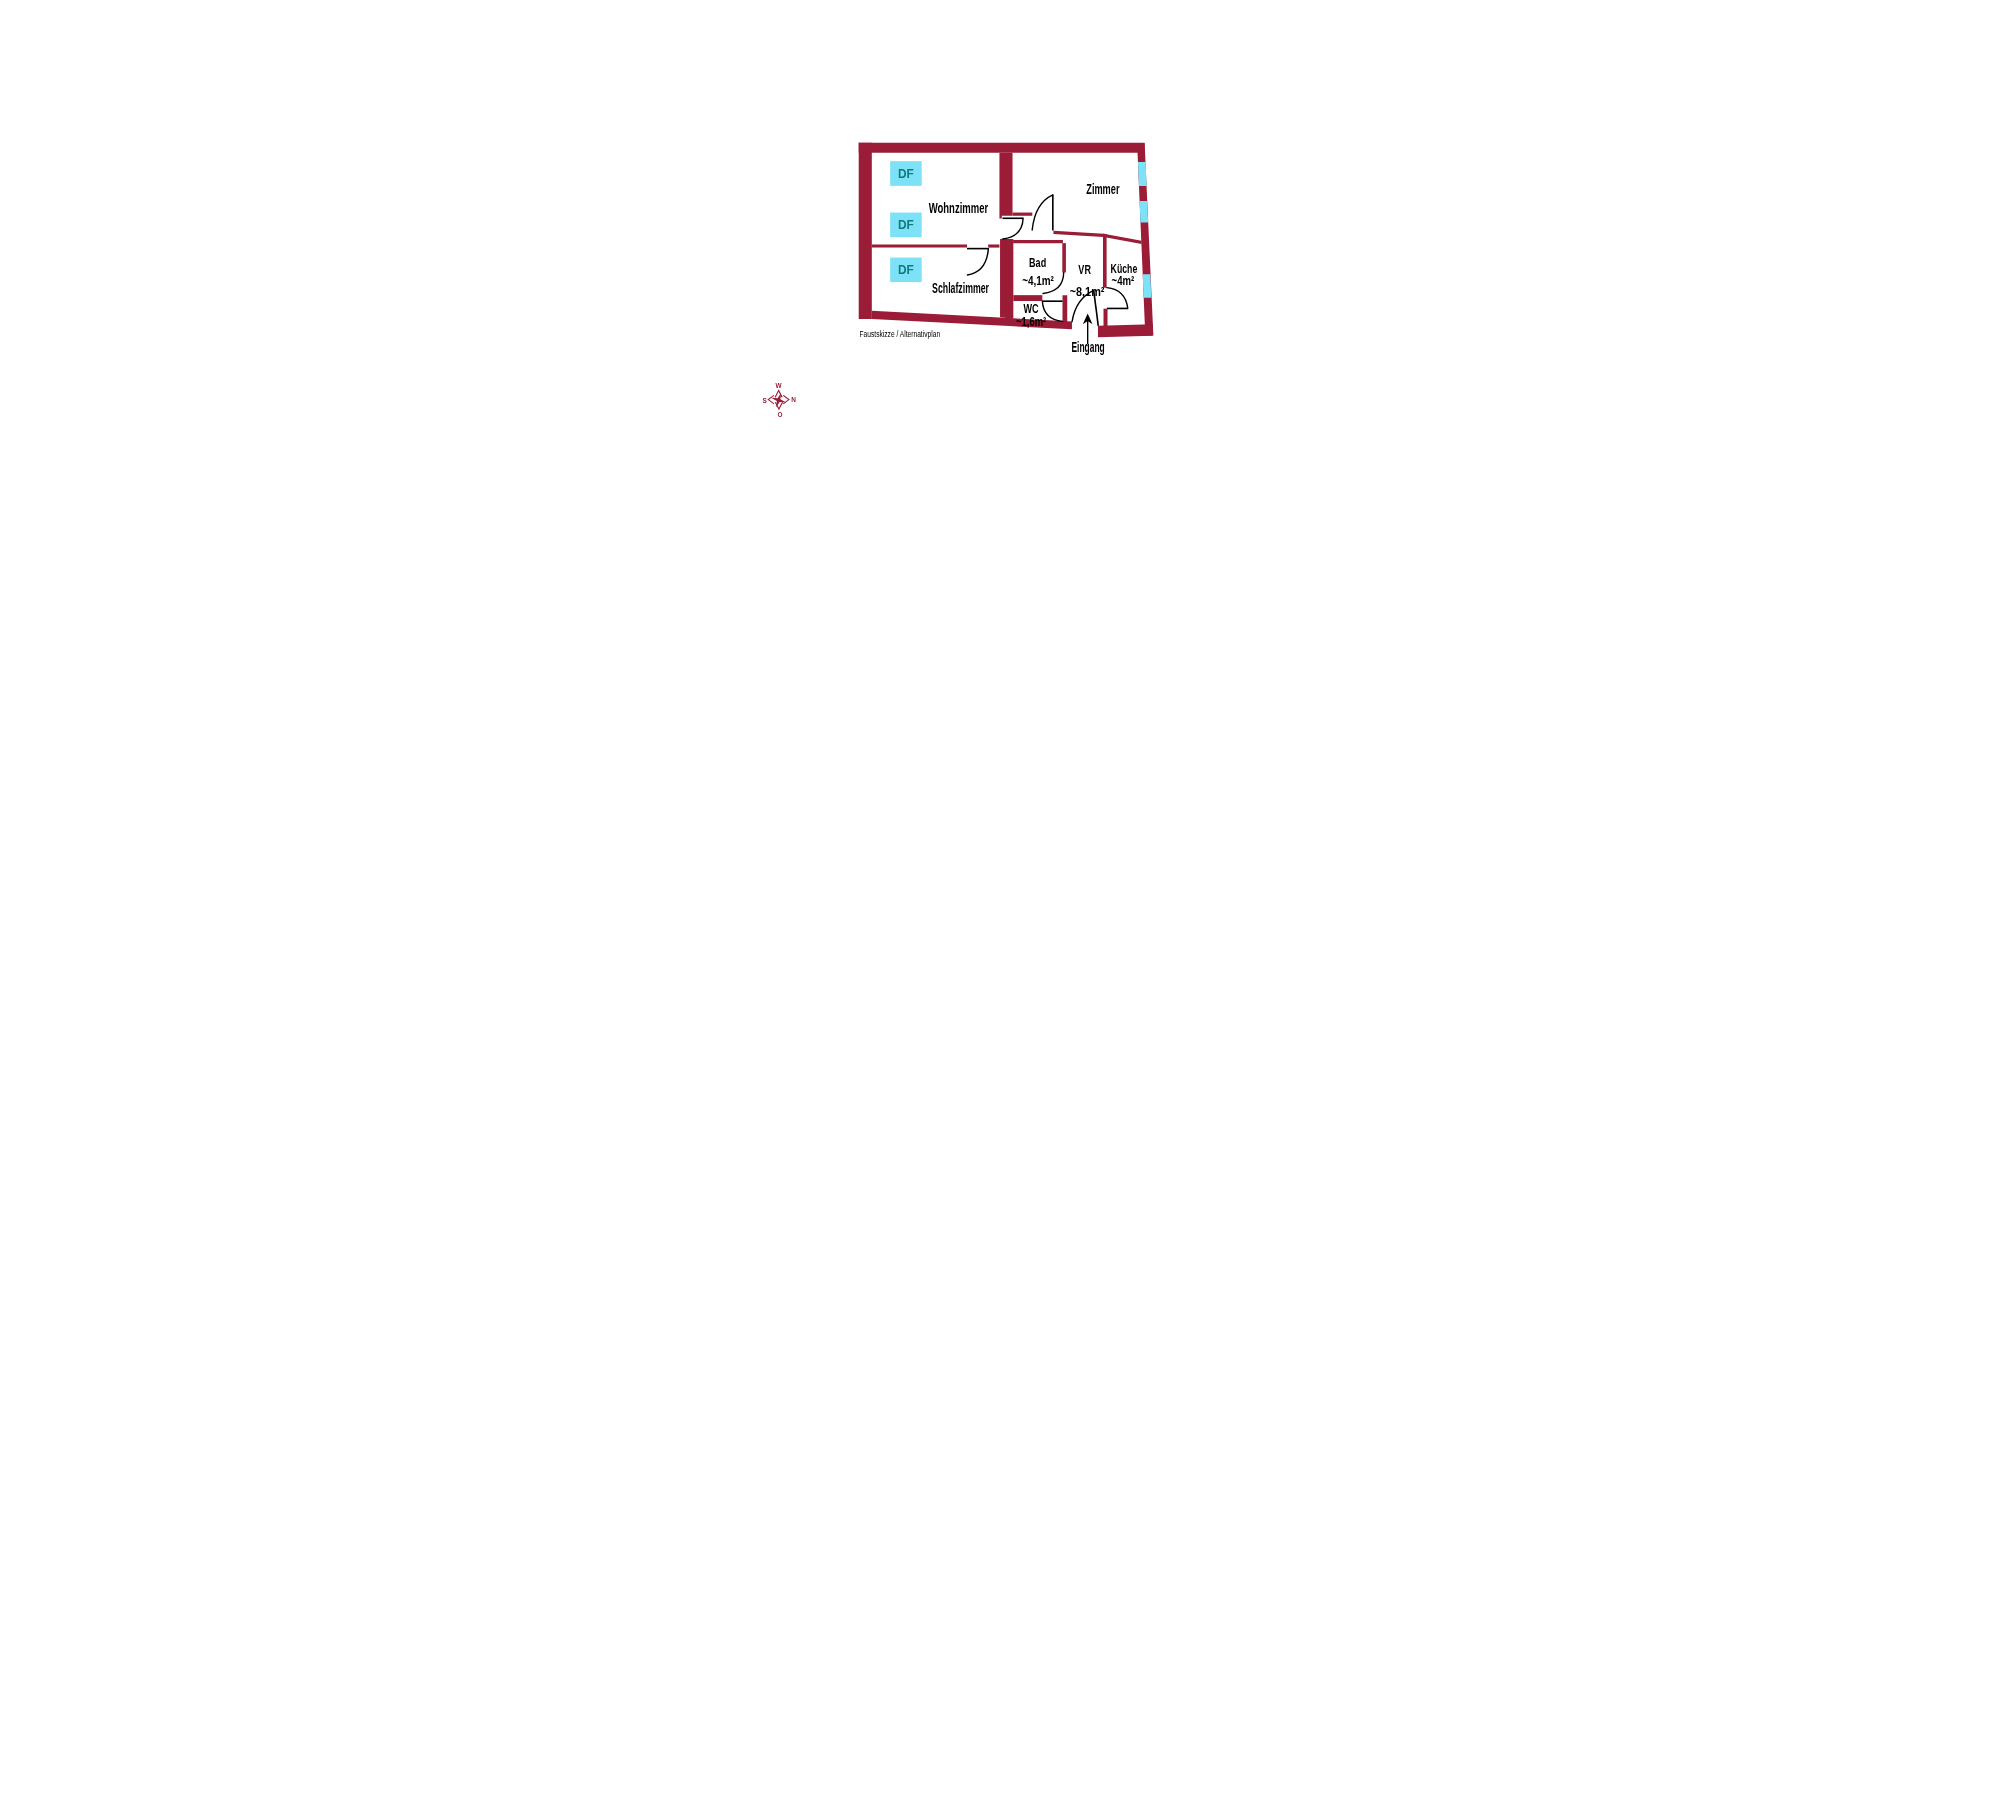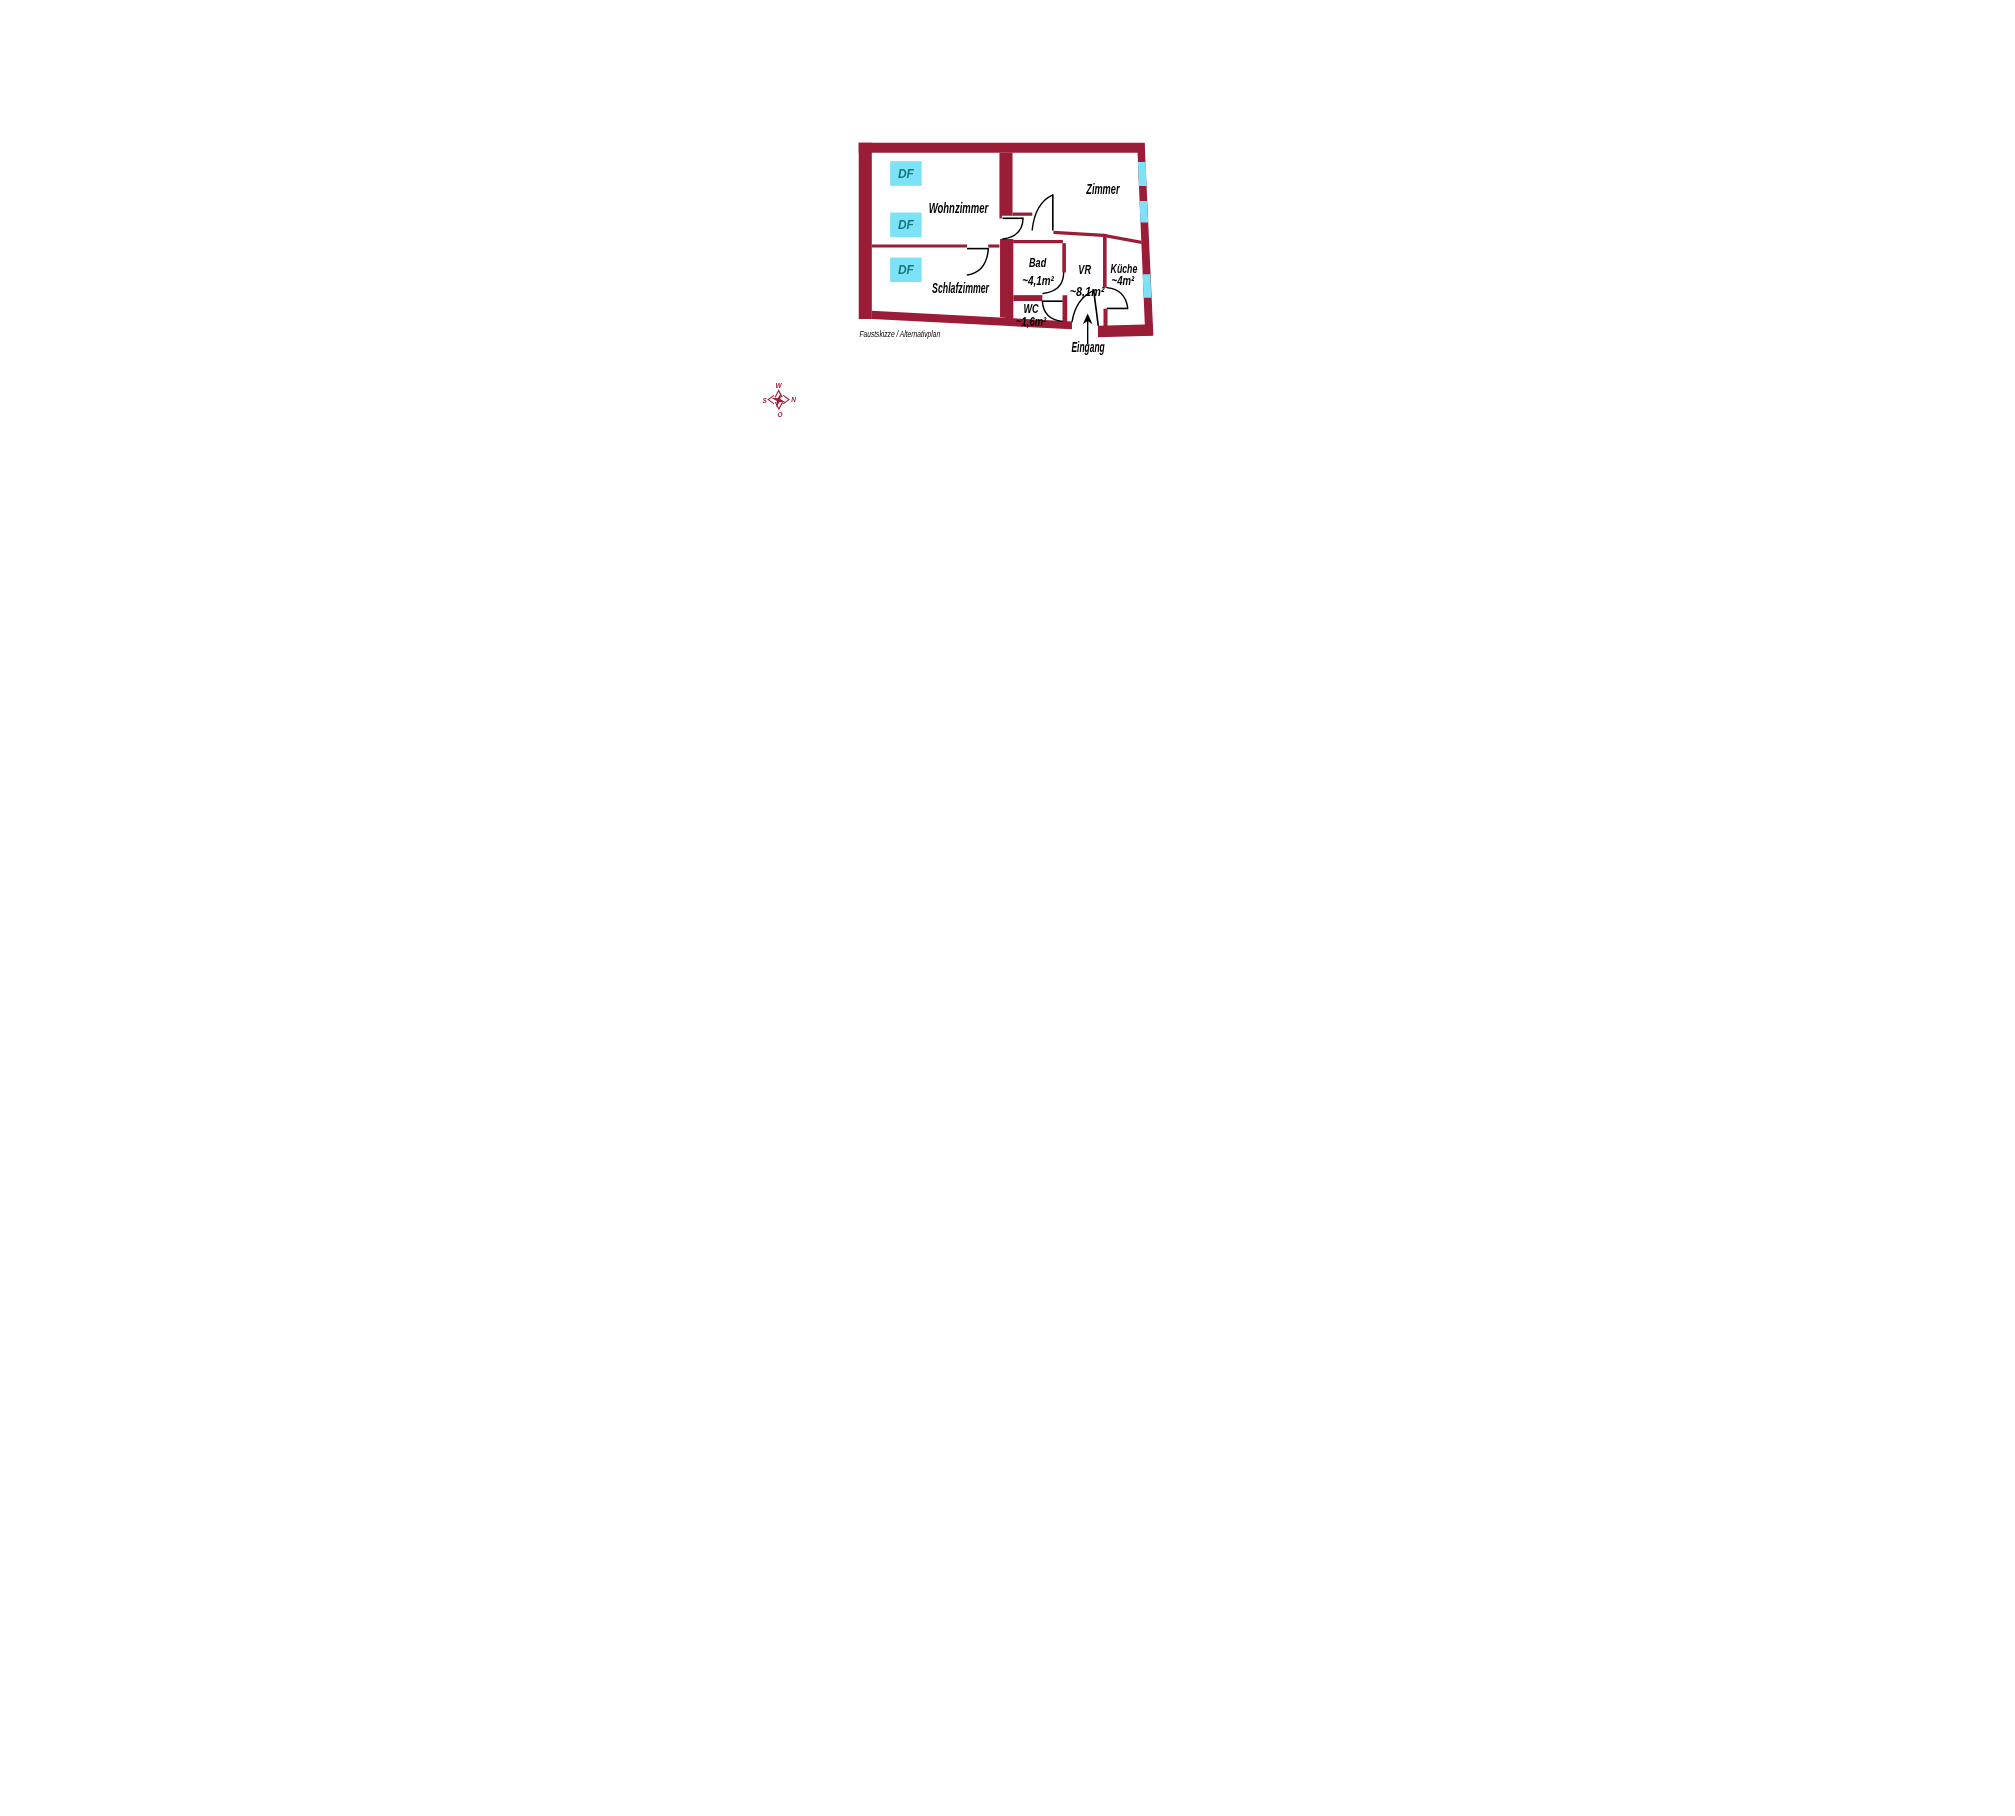--- a/index.html
+++ b/index.html
@@ -1,16 +1,16 @@
 <!DOCTYPE html>
 <html style="font-size:6.4px"><head>
 <meta charset="utf-8">
 <style>
   html,body{margin:0;padding:0;background:#ffffff;}
-  .stage{width:566px;height:454px;margin:0 auto;position:relative;font-style:italic;}
+  .stage{width:566px;height:454px;margin:0 auto;position:relative;}
   svg{display:block;width:100%;height:100%;}
   text{font-family:"Liberation Sans",sans-serif;}
   .room-label{font-weight:bold;fill:#000;}
   .caption{font-weight:normal;fill:#000;}
   .df-label{font-weight:bold;}
   .compass-letter{font-family:"Liberation Serif",serif;font-weight:bold;}
   .door{fill:none;stroke:#000;stroke-width:14;stroke-linecap:round;}
   .leaf{stroke:#000;stroke-width:16;stroke-linecap:butt;}
 </style>
 </head>

